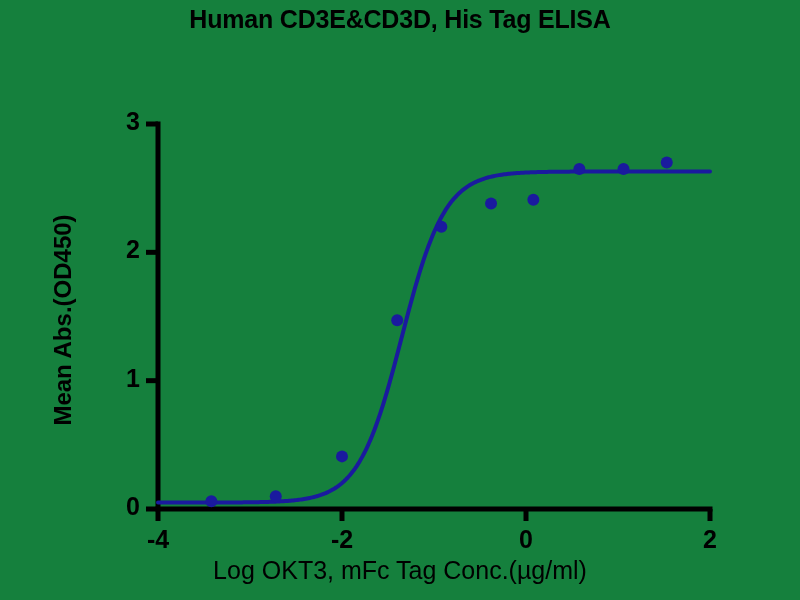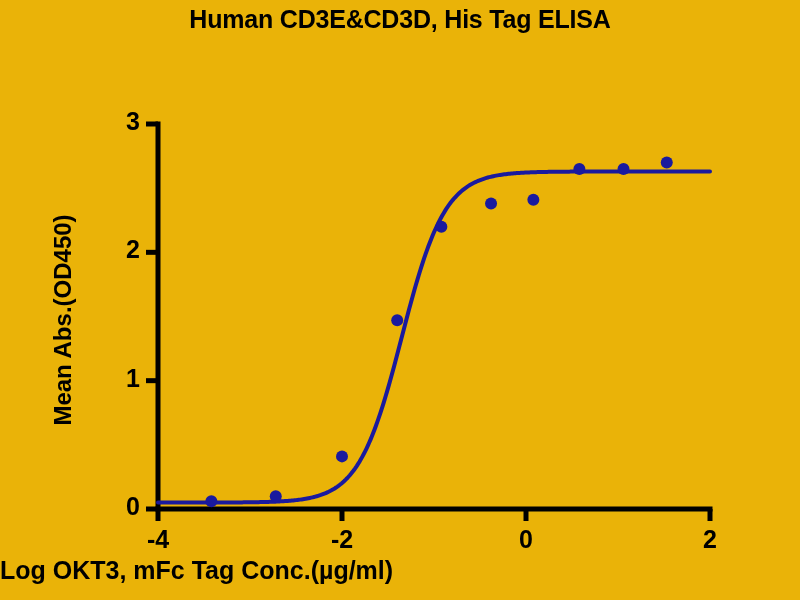--- a/index.html
+++ b/index.html
@@ -10,21 +10,21 @@
     width: 800px;
     height: 600px;
     background: #ffffff;
     font-family: "Liberation Sans", sans-serif;
     overflow: hidden;
   }
   #figure {
     position: relative;
     width: 800px;
     height: 600px;
-    background: #eab308;
+    background: #15803d;
   }
   .title-block {
     position: absolute;
     top: 4px;
     left: 0;
     width: 800px;
     text-align: center;
   }
   .chart-title {
     font-size: 25px;
@@ -62,23 +62,23 @@
     font-size: 24px;
     font-weight: bold;
     color: #000000;
     white-space: nowrap;
   }
   .xlabel {
     position: absolute;
     left: 0;
     top: 556px;
     width: 800px;
-    text-align: left;
+    text-align: center;
     font-size: 25px;
-    font-weight: bold;
+    font-weight: normal;
     color: #000000;
     white-space: nowrap;
   }
   .tick-label {
     position: absolute;
     font-size: 25px;
     font-weight: bold;
     color: #000000;
     text-align: center;
     white-space: nowrap;

